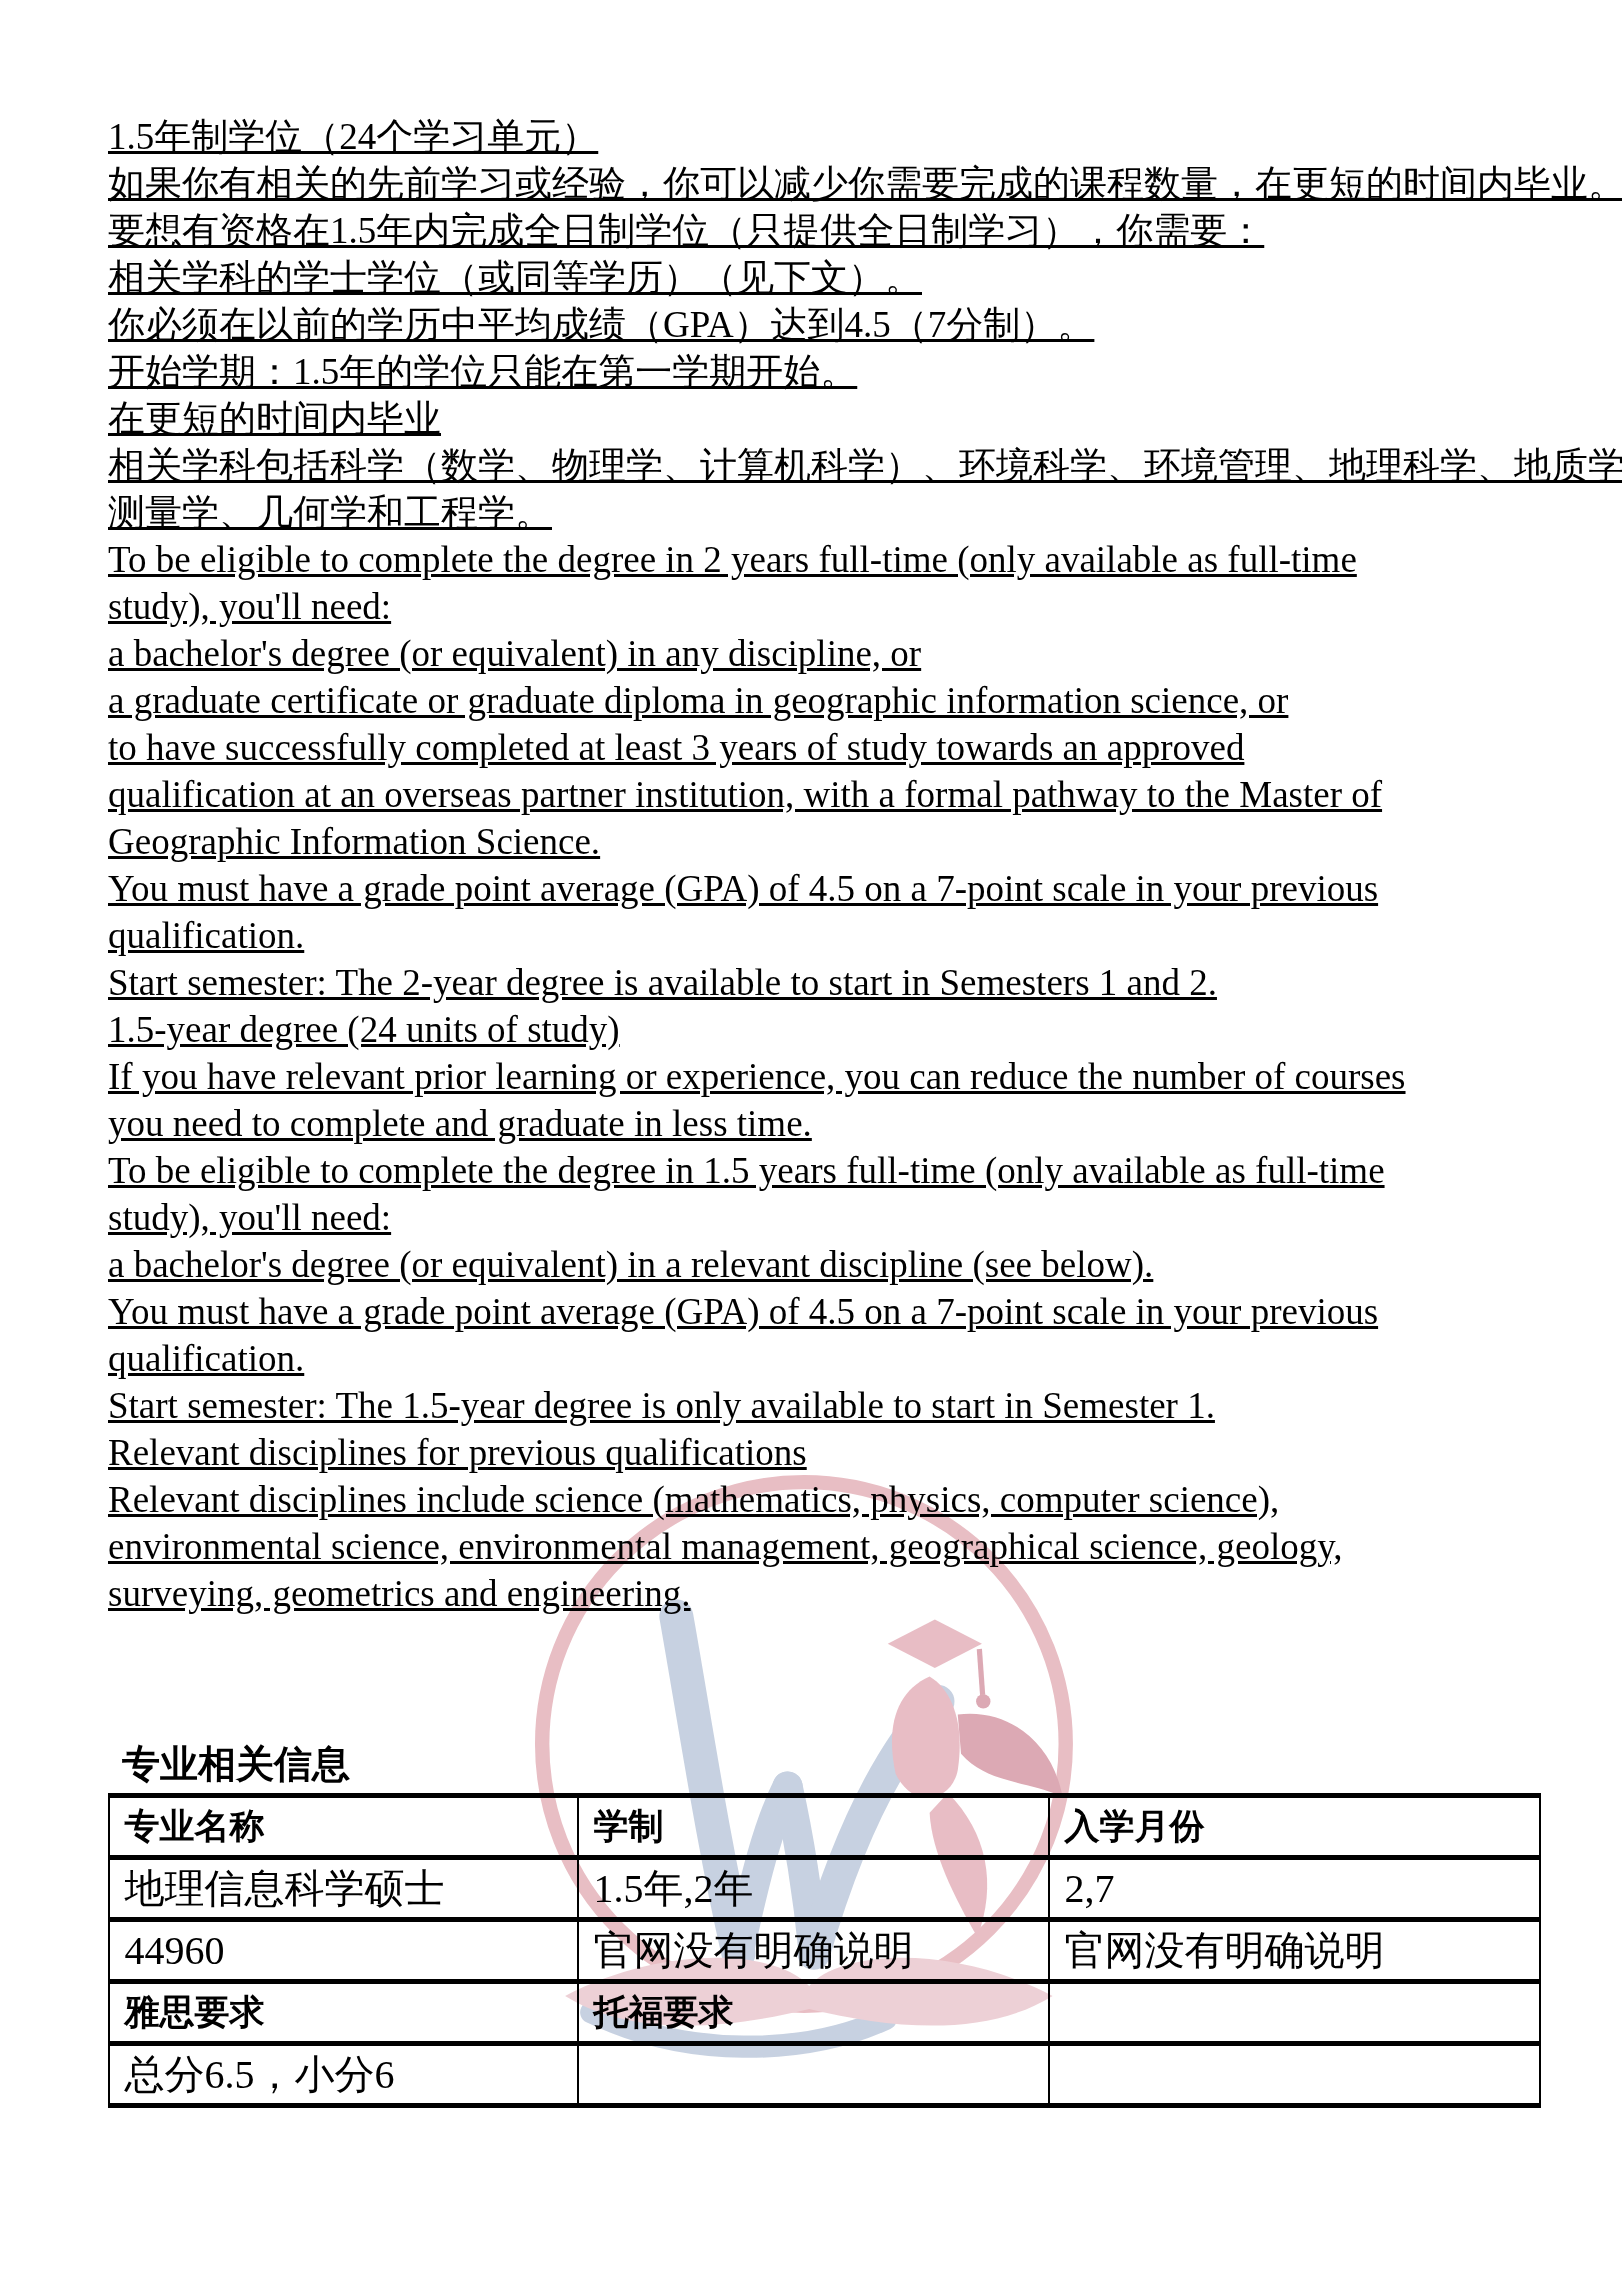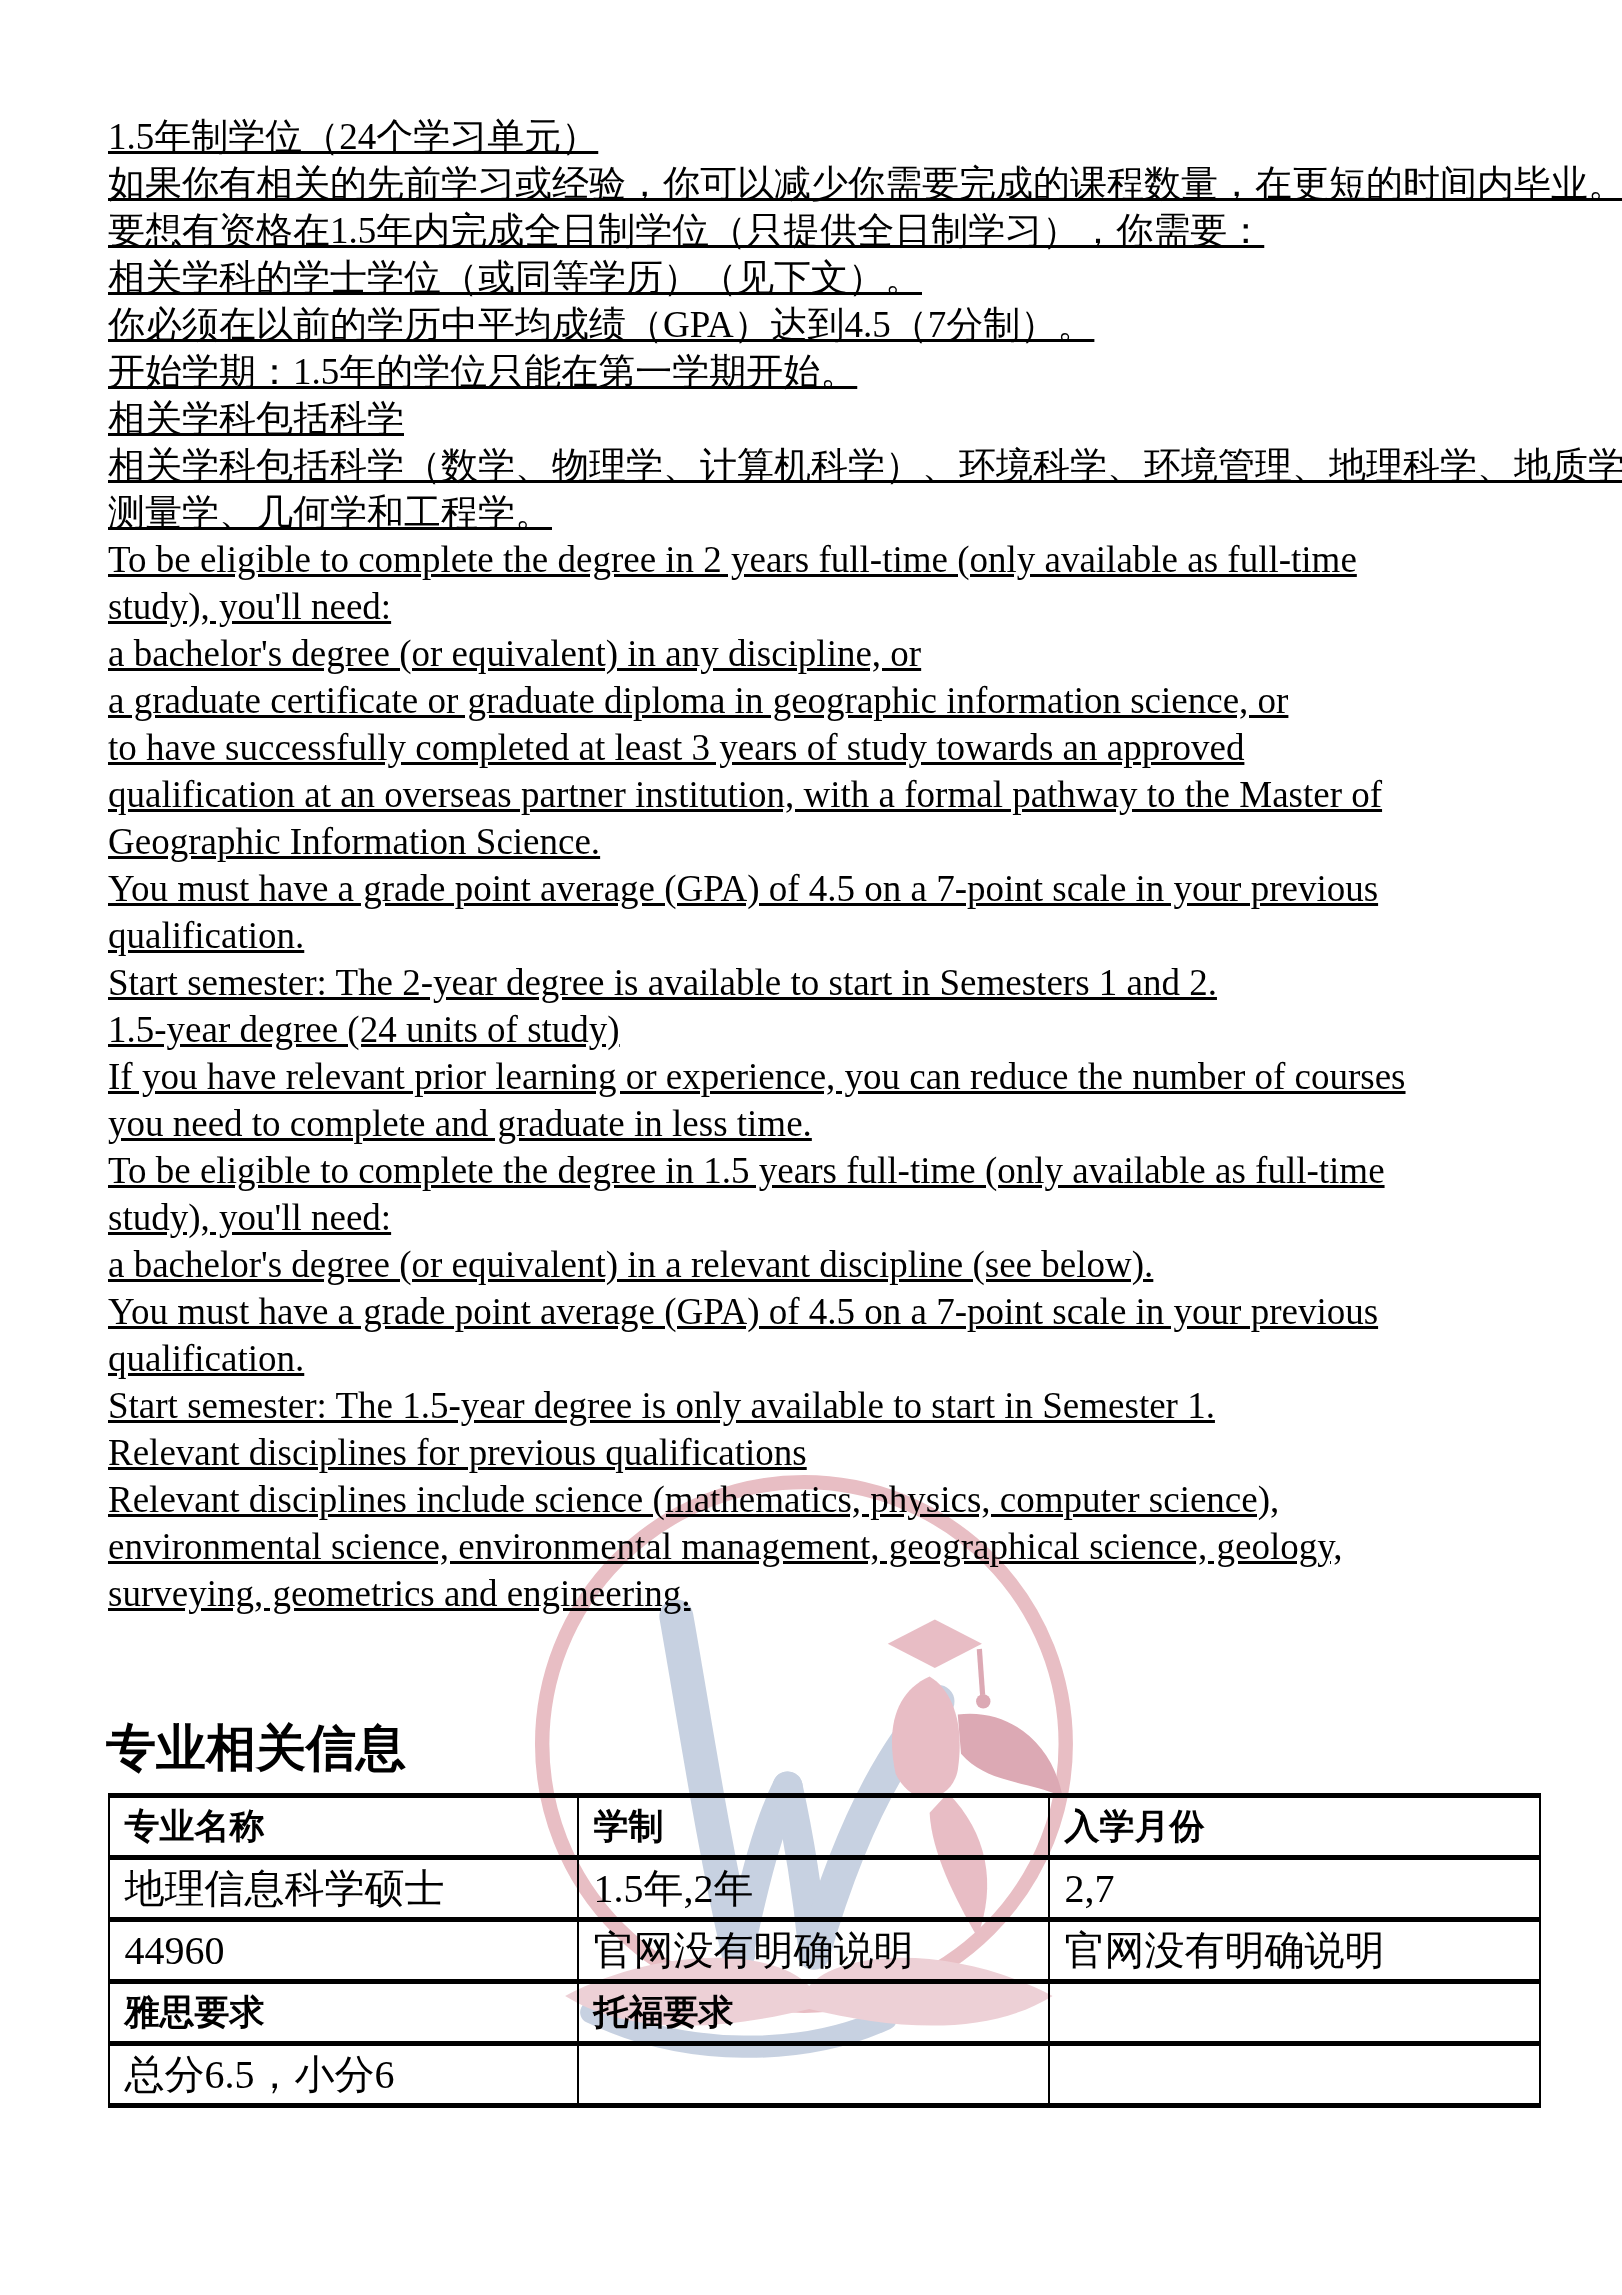--- a/index.html
+++ b/index.html
@@ -36,22 +36,22 @@
     font-size:37px;
     line-height:47px;
     white-space:nowrap;
     text-decoration:underline;
   }
   .body-text .line { height:47px; }
 
   .section-heading {
     position:absolute;
     left:106px; top:1722px;
-    margin:0;
-    font-size:50px;
+    margin:16px;
+    font-size:38px;
     font-weight:bold;
     line-height:52px;
     white-space:nowrap;
   }
 
   .info-table {
     position:absolute;
     left:108px; top:1793px;
     width:1433px;
     border-collapse:collapse;
@@ -108,21 +108,21 @@
 
   <div class="content">
 
     <div class="body-text">
         <div class="line">1.5年制学位（24个学习单元）</div>
         <div class="line">如果你有相关的先前学习或经验，你可以减少你需要完成的课程数量，在更短的时间内毕业。</div>
         <div class="line">要想有资格在1.5年内完成全日制学位（只提供全日制学习），你需要：</div>
         <div class="line">相关学科的学士学位（或同等学历）（见下文）。</div>
         <div class="line">你必须在以前的学历中平均成绩（GPA）达到4.5（7分制）。</div>
         <div class="line">开始学期：1.5年的学位只能在第一学期开始。</div>
-        <div class="line">相关学科包括科学</div>
+        <div class="line">在更短的时间内毕业</div>
         <div class="line">相关学科包括科学（数学、物理学、计算机科学）、环境科学、环境管理、地理科学、地质学、</div>
         <div class="line">测量学、几何学和工程学。</div>
         <div class="line">To be eligible to complete the degree in 2 years full-time (only available as full-time</div>
         <div class="line">study), you'll need:</div>
         <div class="line">a bachelor's degree (or equivalent) in any discipline, or</div>
         <div class="line">a graduate certificate or graduate diploma in geographic information science, or</div>
         <div class="line">to have successfully completed at least 3 years of study towards an approved</div>
         <div class="line">qualification at an overseas partner institution, with a formal pathway to the Master of</div>
         <div class="line">Geographic Information Science.</div>
         <div class="line">You must have a grade point average (GPA) of 4.5 on a 7-point scale in your previous</div>

